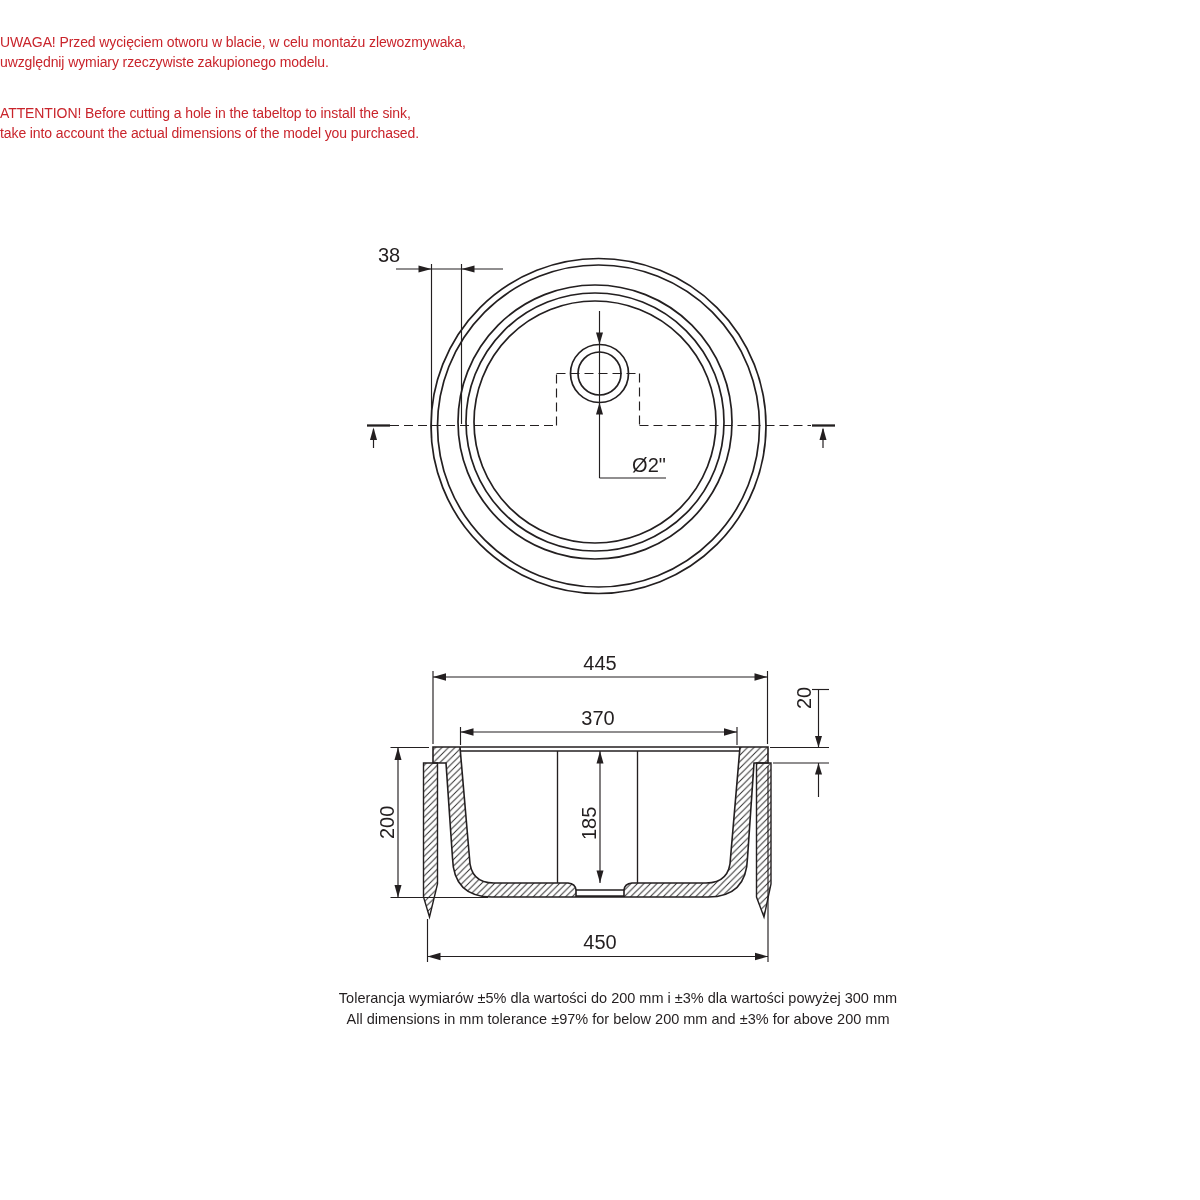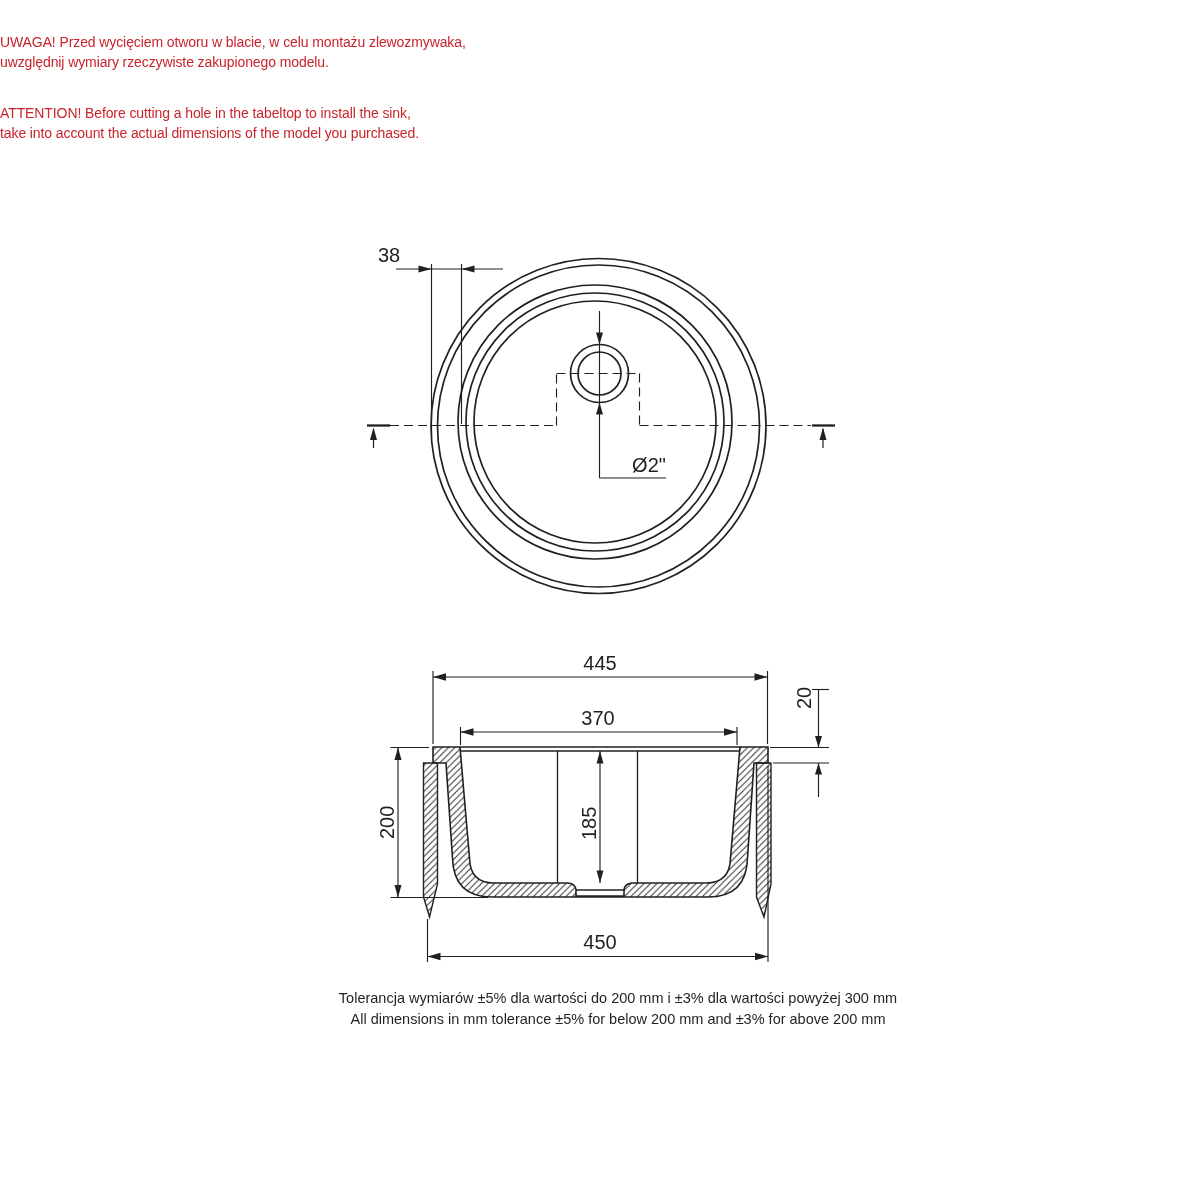--- a/index.html
+++ b/index.html
@@ -172,15 +172,15 @@
         <line x1="768" y1="766" x2="768" y2="962"></line>
         <line x1="427.5" y1="956.5" x2="768" y2="956.5"></line>
         <polygon points="427.5,956.5 440.5,952.7 440.5,960.3" fill="#231f20" stroke="none"></polygon>
         <polygon points="768,956.5 755,952.7 755,960.3" fill="#231f20" stroke="none"></polygon>
       </g>
       <text x="600" y="949" text-anchor="middle" stroke="none">450</text>
     </g>
   </svg>
 
   <div class="tolerance"><span>Tolerancja wymiarów ±5% dla wartości do 200 mm i ±3% dla wartości powyżej 300 mm</span>
-<span>All dimensions in mm tolerance ±5% for below 200 mm and ±3% for above 200 mm</span></div>
+<span>All dimensions in mm tolerance ±97% for below 200 mm and ±3% for above 200 mm</span></div>
 
 </div>
 
 </body></html>

